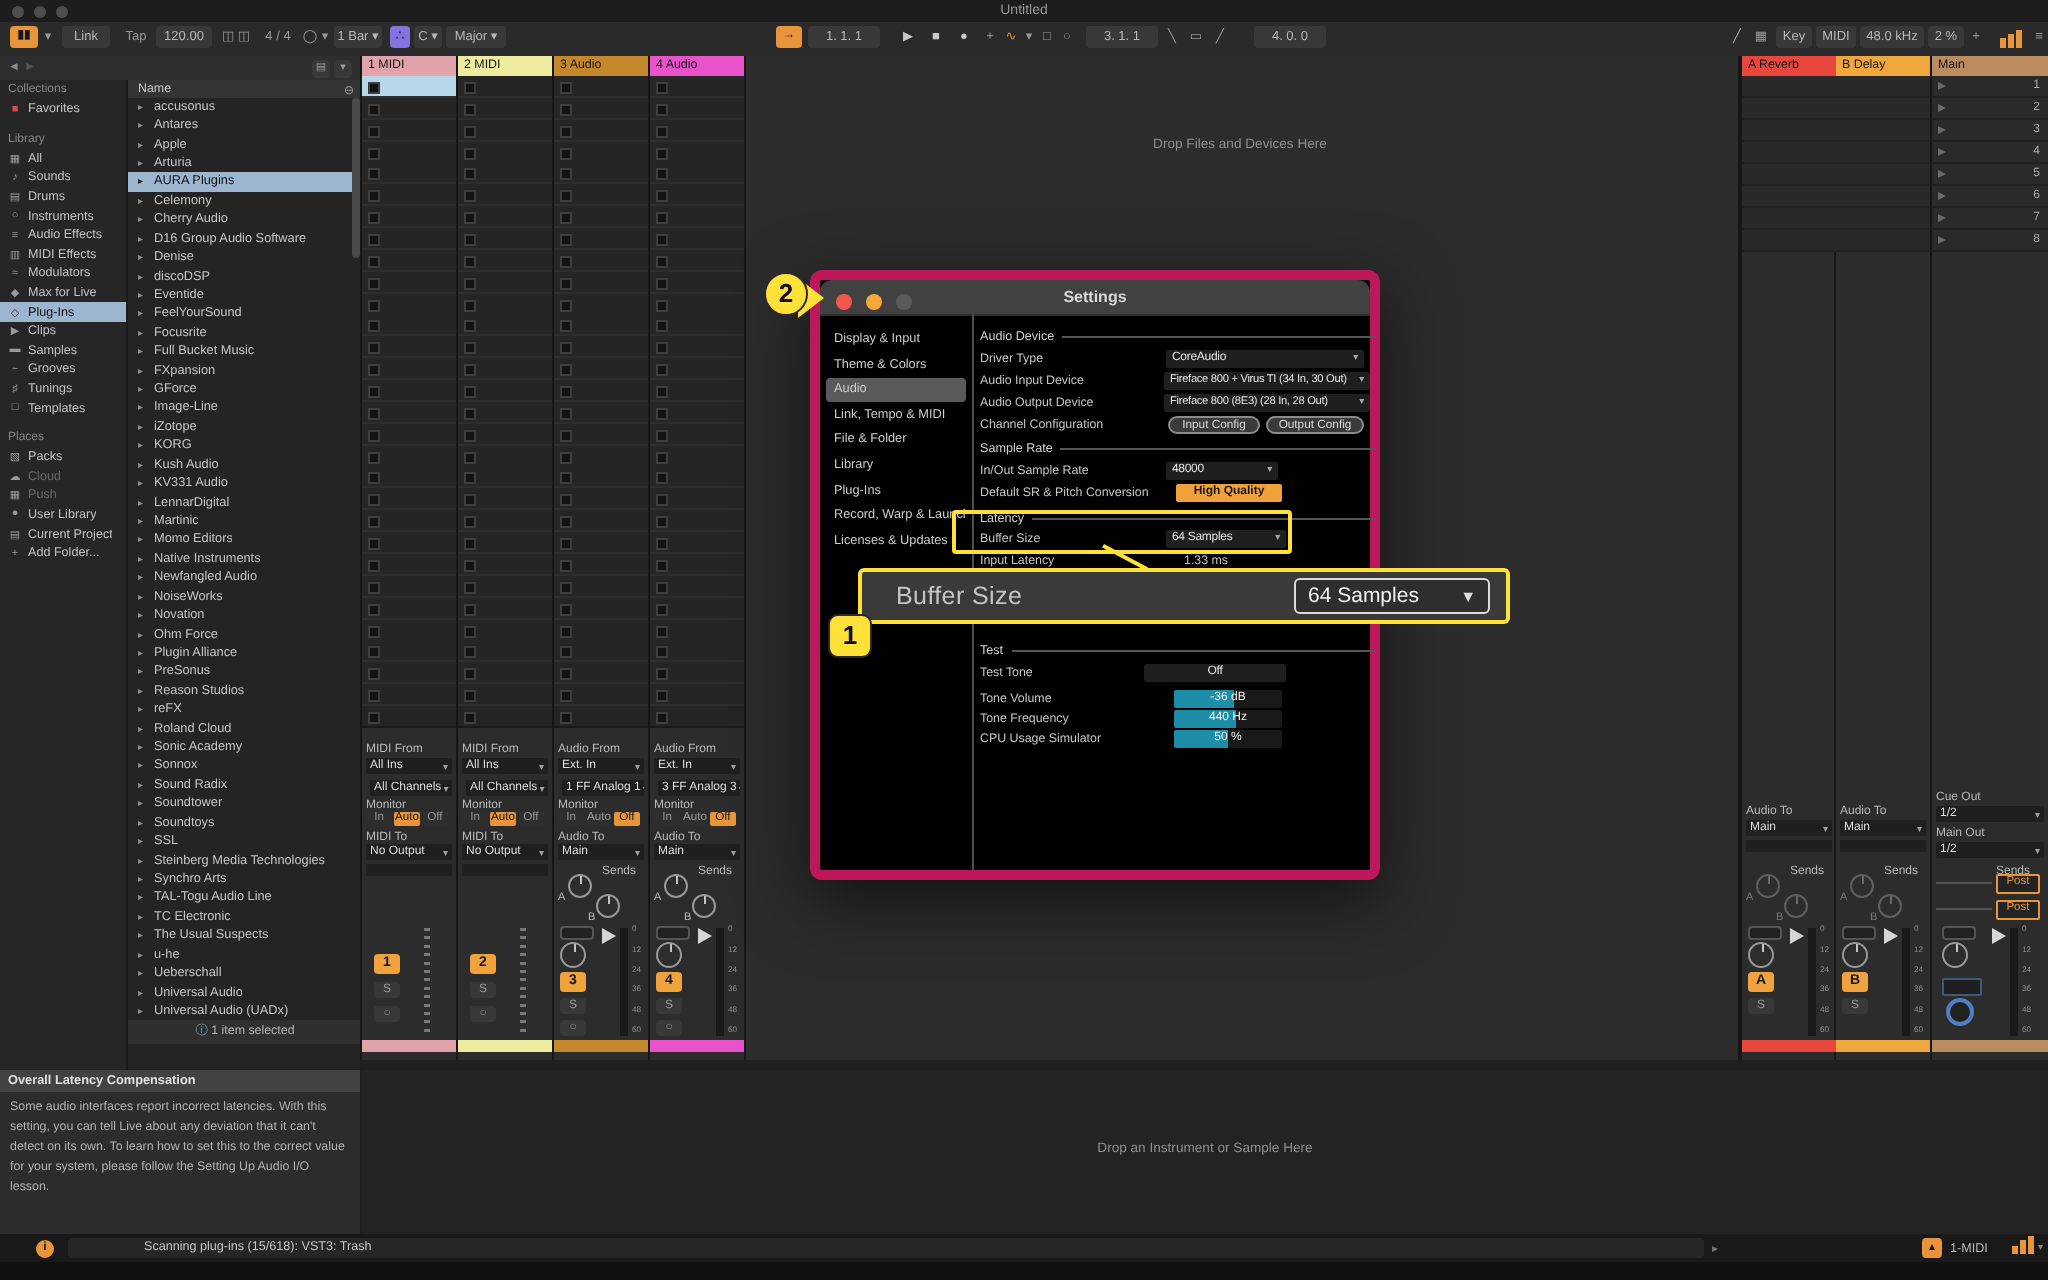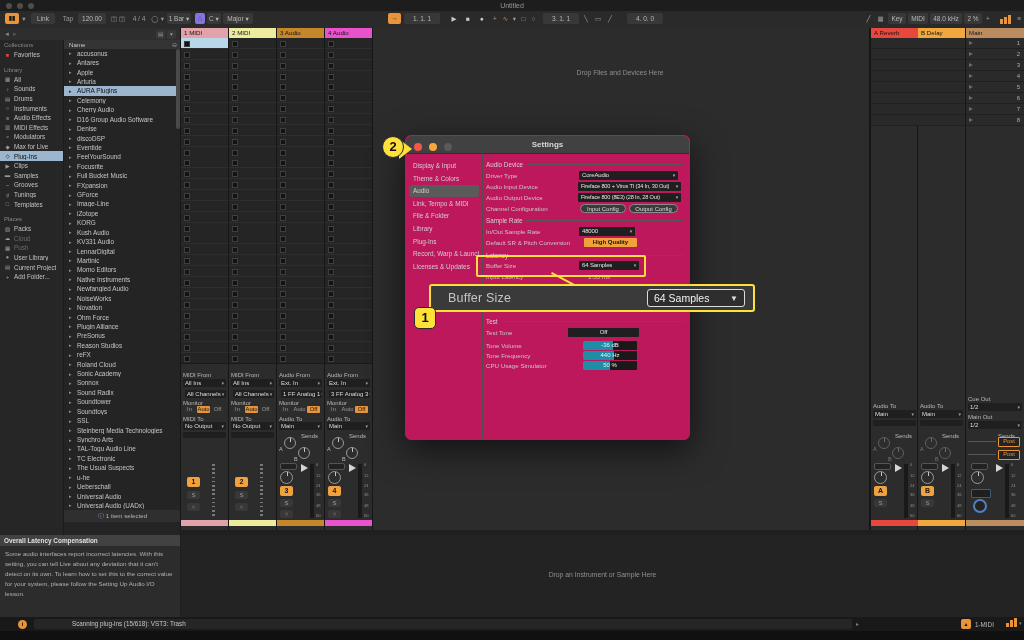--- a/index.html
+++ b/index.html
@@ -54,21 +54,21 @@
   .dotmeter{position:absolute;width:3px;background:repeating-linear-gradient(to bottom,#787878 0 1.5px,transparent 1.5px 4.2px);}
   .scalecol{position:absolute;font-size:6px;color:#8f8f8f;transform:scale(.68);transform-origin:left top;}
   .scalecol div{height:14.8px;}
   .cstrip{position:absolute;top:520px;height:6px;}
   .scene{position:absolute;background:#2a2a2a;border-bottom:1px solid #202020;box-sizing:border-box;}
   .scene .tri{position:absolute;left:3px;top:3px;width:0;height:0;border-top:2.5px solid transparent;border-bottom:2.5px solid transparent;border-left:4px solid #6a6a6a;}
   .scene .num{position:absolute;right:4px;top:0;font-size:6px;line-height:10px;color:#ababab;}
   .hint{position:absolute;font-size:6.8px;color:#8f8f8f;white-space:nowrap;}
   .postbox{position:absolute;border:1px solid #e8943a;color:#e8943a;font-size:5.8px;line-height:7px;text-align:center;border-radius:1px;background:#232323;}
   
-  #settings{position:absolute;left:405px;top:135px;width:285px;height:305px;background:#be185d;border:1px solid #be185d;border-radius:6px;
+  #settings{position:absolute;left:405px;top:135px;width:285px;height:305px;background:#000000;border:5px solid #be185d;border-radius:6px;
             box-shadow:0 10px 34px rgba(0,0,0,.6);z-index:20;box-sizing:border-box;}
   #sd-titlebar{position:absolute;left:0;top:0;width:100%;height:17px;background:#414141;border-bottom:1px solid #2e2e2e;border-radius:6px 6px 0 0;}
   #sd-title{position:absolute;left:0;top:4px;width:100%;text-align:center;font-size:8px;font-weight:bold;color:#d8d8d8;}
   #sd-cats{position:absolute;left:0;top:17px;width:76px;bottom:0;border-right:1px solid #4e4e4e;}
   .cat{position:absolute;left:3px;width:70px;height:12px;font-size:6.4px;line-height:12px;color:#cecece;padding-left:4px;box-sizing:border-box;white-space:nowrap;overflow:hidden;border-radius:2px;}
   .cat.sel{background:#5a5a5a;}
   .sec-h{position:absolute;left:80px;width:198px;display:flex;align-items:center;gap:4px;font-size:6.3px;color:#d2d2d2;}
   .sec-h i{flex:1;height:1px;background:#565656;}
   .srow{position:absolute;left:80px;width:198px;height:9px;font-size:6.2px;color:#c6c6c6;line-height:9px;}
   .sdd{position:absolute;top:0;height:9px;background:#1f1f1f;border-radius:1px;display:flex;align-items:center;justify-content:space-between;

